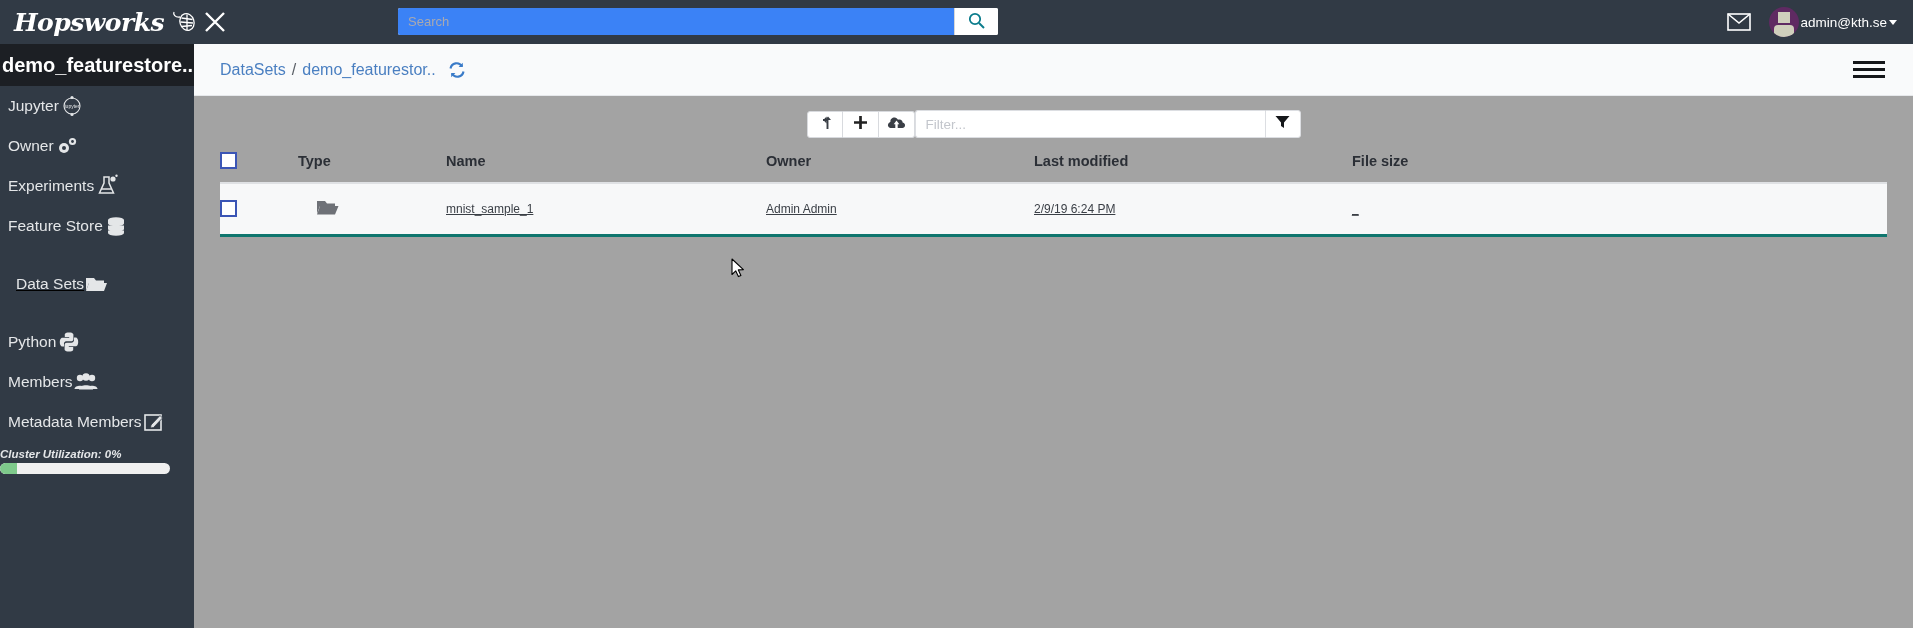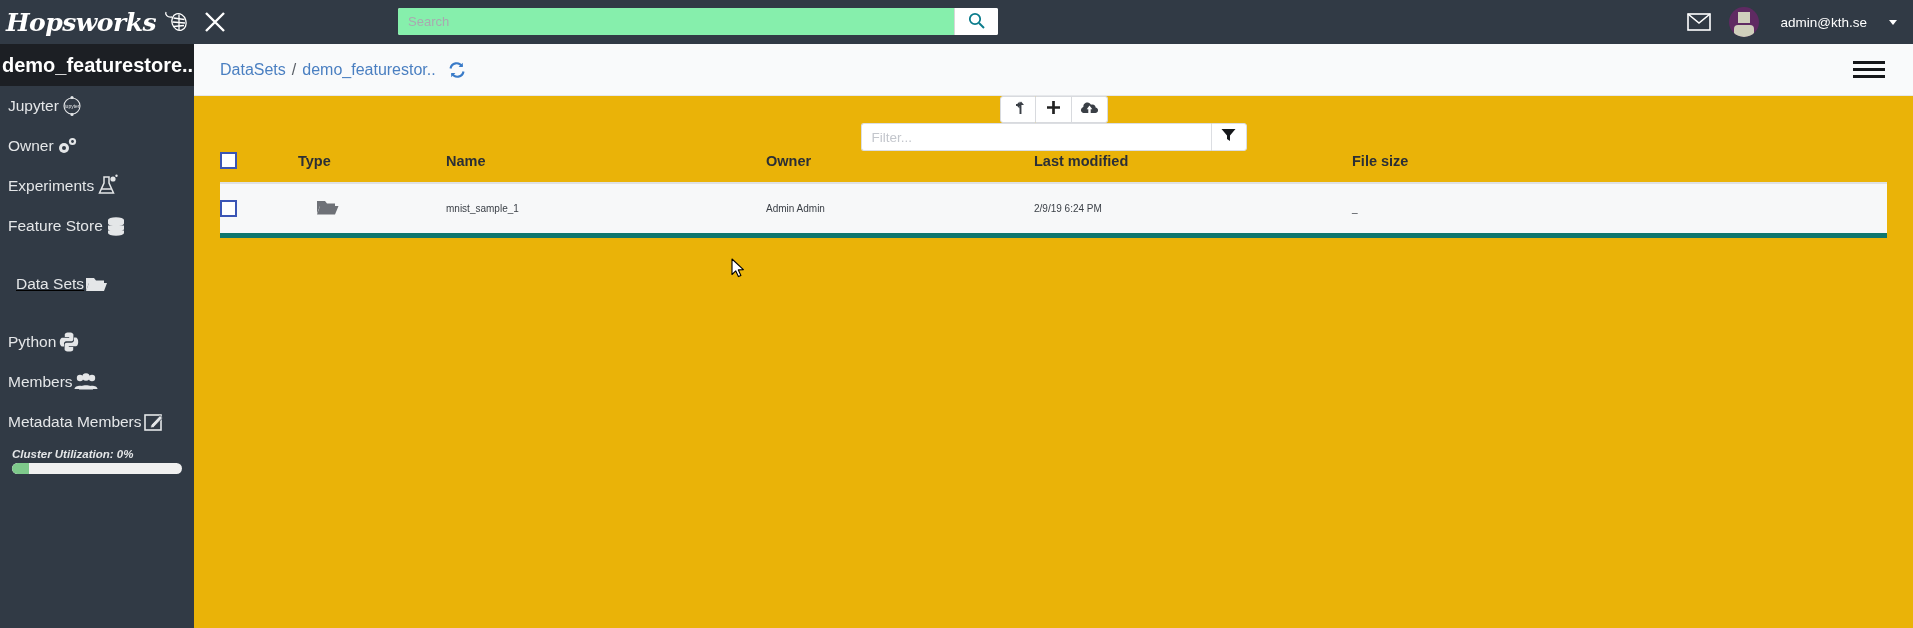--- a/index.html
+++ b/index.html
@@ -14,21 +14,21 @@
 
   
   .topbar {
     position: absolute; left: 0; top: 0;
     width: 1913px; height: 44px;
     background: #313a45;
     display: flex; align-items: center;
   }
   .logo-wrap {
     width: 185px; height: 44px;
-    display: flex; align-items: center; padding-left: 6px;
+    display: flex; align-items: center; padding-left: 14px;
   }
   .logo-text {
     color: #ffffff;
     font-family: "DejaVu Serif", serif;
     font-style: italic; font-weight: bold;
     font-size: 25px; letter-spacing: -0.5px;
     white-space: nowrap;
   }
   .logo-mark { margin-left: 8px; display: flex; align-items: center; }
   .close-x {
@@ -41,35 +41,35 @@
     width: 600px; height: 27px;
     display: flex;
     background: #ffffff;
     border-radius: 2px;
     overflow: hidden;
   }
   .search-input {
     flex: 1; height: 27px; border: none; outline: none;
     padding: 0 10px; font-size: 13px;
     font-family: "Liberation Sans", sans-serif;
-    color: #333; background: #86efac;
+    color: #333; background: #3b82f6;
   }
   .search-input::placeholder { color: #a9a9b0; }
   .search-btn {
     width: 44px; height: 27px; border: none;
     border-left: 1px solid #d7d7d7;
     background: #ffffff; cursor: pointer;
     display: flex; align-items: center; justify-content: center;
   }
   .topbar-right {
     position: absolute; right: 16px; top: 0;
     height: 44px; display: flex; align-items: center; gap: 18px;
   }
   .mail-icon { cursor: pointer; display: flex; align-items: center; }
-  .user-block { display: flex; align-items: center; gap: 22px; cursor: pointer; }
+  .user-block { display: flex; align-items: center; gap: 2px; cursor: pointer; }
   .avatar {
     width: 30px; height: 30px; border-radius: 50%;
     background: #5f2a62; position: relative; overflow: hidden;
     display: flex; align-items: flex-end; justify-content: center;
   }
   .avatar .head {
     position: absolute; top: 5px; left: 50%; margin-left: -6px;
     width: 12px; height: 11px; background: #cfcfbc;
   }
   .avatar .body {
@@ -103,56 +103,55 @@
     height: 40px; display: flex; align-items: center;
     justify-content: flex-start;
     padding: 0 28px 0 8px;
     cursor: pointer;
   }
   .nav-item.indent { padding-left: 16px; text-decoration: underline; }
   .nav-label { color: #e4e6e8; font-size: 15.5px; white-space: nowrap; }
   .nav-icon { display: flex; align-items: center; justify-content: center; width: 26px; }
   .nav-gap { height: 18px; }
 
-  .cluster-box { padding: 6px 12px 0 12px; }
+  .cluster-box { padding: 6px 12px 0 0; }
   .cluster-label {
     color: #e4e6e8; font-size: 11.5px; font-style: italic;
     font-weight: bold; margin-bottom: 3px;
   }
   .cluster-bar {
     width: 170px; height: 11px;
     background: #f0f0f0; border-radius: 6px; overflow: hidden;
   }
   .cluster-fill { width: 17px; height: 11px; background: #7ec98b; border-radius: 6px 0 0 6px; }
 
   
   .main {
     position: absolute; left: 194px; top: 44px;
     width: 1719px; height: 584px;
-    background: #eab308;
+    background: #a3a3a3;
   }
   .crumb-bar {
     height: 52px; background: #f9fafb;
     border-bottom: 1px solid #e6e8eb;
     display: flex; align-items: center;
     padding: 0 28px 0 26px;
     justify-content: space-between;
   }
   .crumbs { display: flex; align-items: center; font-size: 16px; }
   .crumb-link { color: #4a7fc1; cursor: pointer; }
   .crumb-sep { color: #5a5f66; margin: 0 6px; }
   .refresh-icon { margin-left: 12px; cursor: pointer; display: flex; align-items: center; }
   .hamburger { cursor: pointer; display: flex; flex-direction: column; gap: 4px; }
   .hamburger span { display: block; width: 32px; height: 3px; background: #15171a; }
 
   .toolbar-row {
     height: 56px;
-    display: flex; align-items: center; justify-content: flex-start;
+    display: flex; align-items: center; justify-content: center;
     padding: 0 26px 0 26px;
-    flex-direction: column;
   }
   .btn-group { display: flex; }
   .tb-btn {
     width: 36px; height: 27px;
     background: #ffffff; border: 1px solid #d8dade;
     display: flex; align-items: center; justify-content: center;
     cursor: pointer;
   }
   .tb-btn:first-child { border-radius: 3px 0 0 3px; }
   .tb-btn:last-child { border-radius: 0 3px 3px 0; }
@@ -177,23 +176,24 @@
 
   
   .tbl-wrap { padding: 0 26px; }
   table { width: 100%; border-collapse: collapse; table-layout: fixed; }
   thead th {
     text-align: left; font-size: 14.5px; font-weight: bold;
     color: #2b2f36; padding: 0 0 13px 0;
     border-bottom: 2px solid #dfe1e4;
   }
   tbody td {
-    font-size: 10px; color: #3a3f46;
-    height: 52px; border-bottom: 5px solid #0f766e;
+    font-size: 12px; color: #3a3f46;
+    height: 52px; border-bottom: 3px solid #0f766e;
     vertical-align: middle;
+    text-decoration: underline;
   }
   tr.hovered td { background: #f7f8f9; }
   .col-check { width: 78px; }
   .col-type  { width: 148px; }
   .col-name  { width: 320px; }
   .col-owner { width: 268px; }
   .col-mod   { width: 318px; }
   .col-size  { width: auto; }
   .chk {
     width: 17px; height: 17px;

